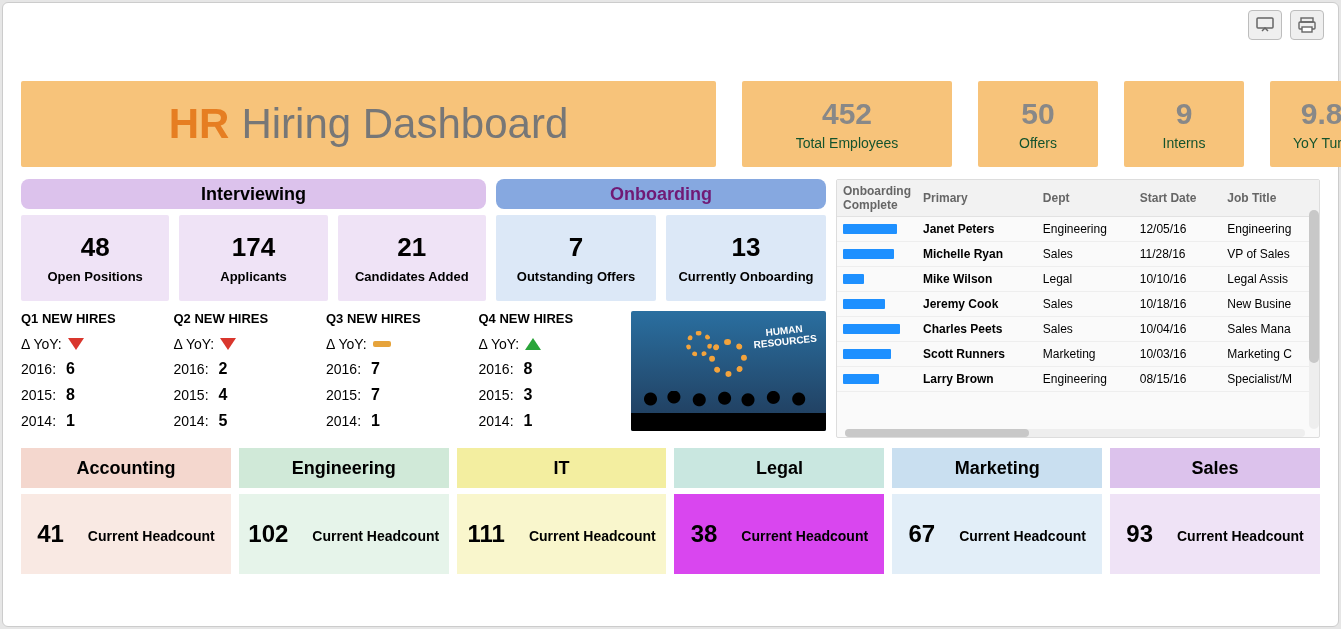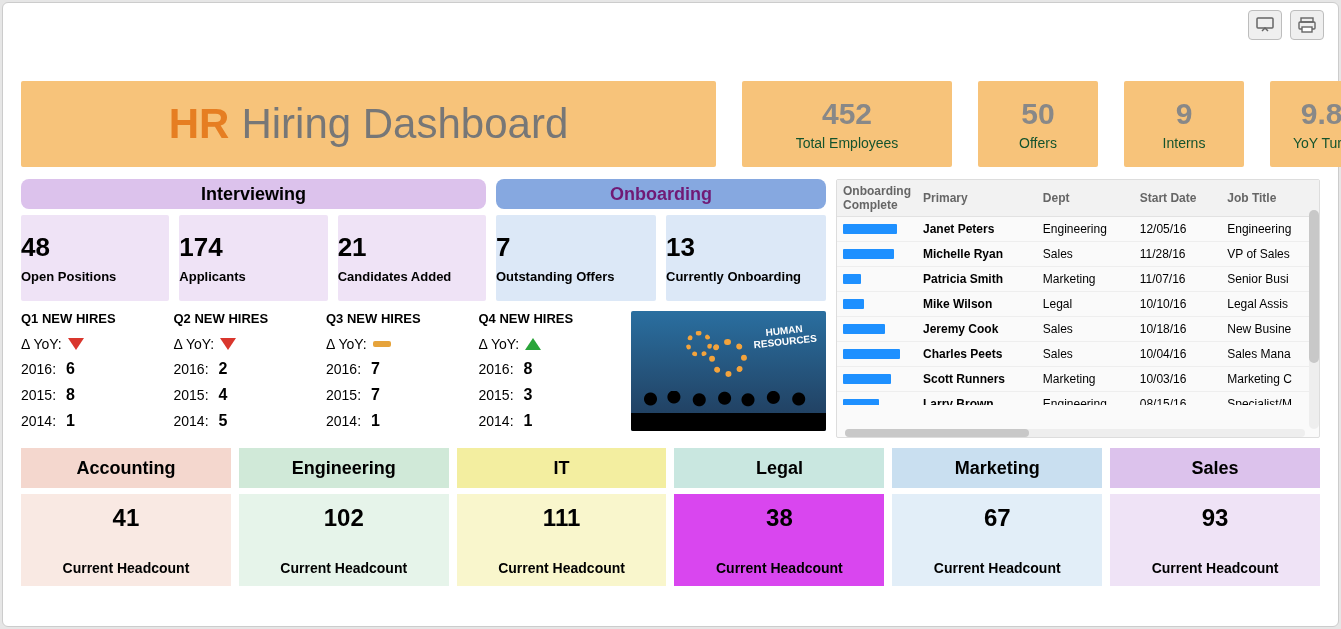--- a/index.html
+++ b/index.html
@@ -64,21 +64,21 @@
   .metric-lbl { font-size:14px; color:#14532d; margin-top:4px; }
   
   .mid-row { display:flex; gap:10px; margin-top:12px; }
   .col-left { flex:0 0 805px; }
   .col-right { flex:1; border:1px solid #ddd; border-radius:2px; background:#fafafa; position:relative; }
   .section-heads { display:flex; gap:10px; }
   .sec-head { height:30px; display:flex; align-items:center; justify-content:center; font-weight:bold; font-size:18px; border-radius:8px; }
   .sec-head.lilac { background:#dcc2ec; flex:0 0 465px; }
   .sec-head.blue  { background:#86a8e0; flex:1; color:#701a75; }
   .stat-cards { display:flex; gap:10px; margin-top:6px; }
-  .stat-card { height:86px; display:flex; flex-direction:column; justify-content:center; border-radius:2px; }
+  .stat-card { height:86px; display:flex; flex-direction:column; align-items:center; justify-content:center; border-radius:2px; }
   .stat-card .val { font-size:26px; font-weight:bold; }
   .stat-card .lbl { font-size:13px; font-weight:bold; margin-top:6px; }
   .stat-card.lilac { background:#efe3f6; flex:1; }
   .stat-card.blue  { background:#dce8f7; flex:1; }
   .lilac-group{display:flex; gap:10px; flex:0 0 465px;}
   .blue-group{display:flex; gap:10px; flex:1;}
   
   .quarters { display:flex; gap:10px; margin-top:10px; }
   .quarter { flex:1; font-size:14px; }
   .quarter .qtitle{ font-weight:bold; font-size:13px; margin-bottom:10px; }
@@ -117,21 +117,21 @@
   .prog{height:10px;background:#1e90ff;border-radius:1px;}
   .tbl-wrap{max-height:225px; overflow:hidden; position:relative;}
   .vscroll{position:absolute; right:0; top:30px; bottom:8px; width:10px; background:#eee; border-radius:5px;}
   .vscroll .thumb{position:absolute; left:0; right:0; top:0; height:70%; background:#c8c8c8; border-radius:5px;}
   .hscroll{position:absolute; left:8px; right:14px; bottom:0; height:8px; background:#eee; border-radius:4px;}
   .hscroll .thumb{position:absolute; top:0; bottom:0; left:0; width:40%; background:#c8c8c8; border-radius:4px;}
   
   .dept-row{ display:flex; gap:8px; margin-top:10px;}
   .dept{ flex:1; display:flex; flex-direction:column; gap:6px;border-radius:28px;}
   .dept-head{ height:40px; display:flex; align-items:center; justify-content:center; font-weight:bold; font-size:18px;}
-  .dept-body{ height:92px; display:flex; flex-direction:column; align-items:center; justify-content:center;gap:24px;}
+  .dept-body{ height:80px; display:flex; flex-direction:row; align-items:center; justify-content:center;gap:24px;}
   .dept-body .v{font-size:24px; font-weight:bold;}
   .dept-body .l{font-size:14px; font-weight:bold; margin-top:4px;}
   .c-accounting{background:#f4d7ce;} .c-accounting2{background:#f9e9e3;}
   .c-eng{background:#d0e9d8;} .c-eng2{background:#e6f4ea;}
   .c-it{background:#f3eea0;} .c-it2{background:#f9f6cc;}
   .c-legal{background:#c9e7e0;} .c-legal2{background:#d946ef;}
   .c-mkt{background:#c9dff0;} .c-mkt2{background:#e2eef8;}
   .c-sales{background:#dcc2ec;} .c-sales2{background:#efe3f6;}
 </style>
 </head>
@@ -324,29 +324,20 @@
                   <td>
                     <div class="prog" style="width:51px"></div>
                   </td>
                   <td class="primary">Michelle Ryan</td>
                   <td>Sales</td>
                   <td>11/28/16</td>
                   <td>VP of Sales</td>
                 </tr>
                 <tr>
                   <td>
-                    <div class="prog" style="width:18px"></div>
-                  </td>
-                  <td class="primary">Patricia Smith</td>
-                  <td>Marketing</td>
-                  <td>11/07/16</td>
-                  <td>Senior Busi</td>
-                </tr>
-                <tr>
-                  <td>
                     <div class="prog" style="width:21px"></div>
                   </td>
                   <td class="primary">Mike Wilson</td>
                   <td>Legal</td>
                   <td>10/10/16</td>
                   <td>Legal Assis</td>
                 </tr>
                 <tr>
                   <td>
                     <div class="prog" style="width:42px"></div>

